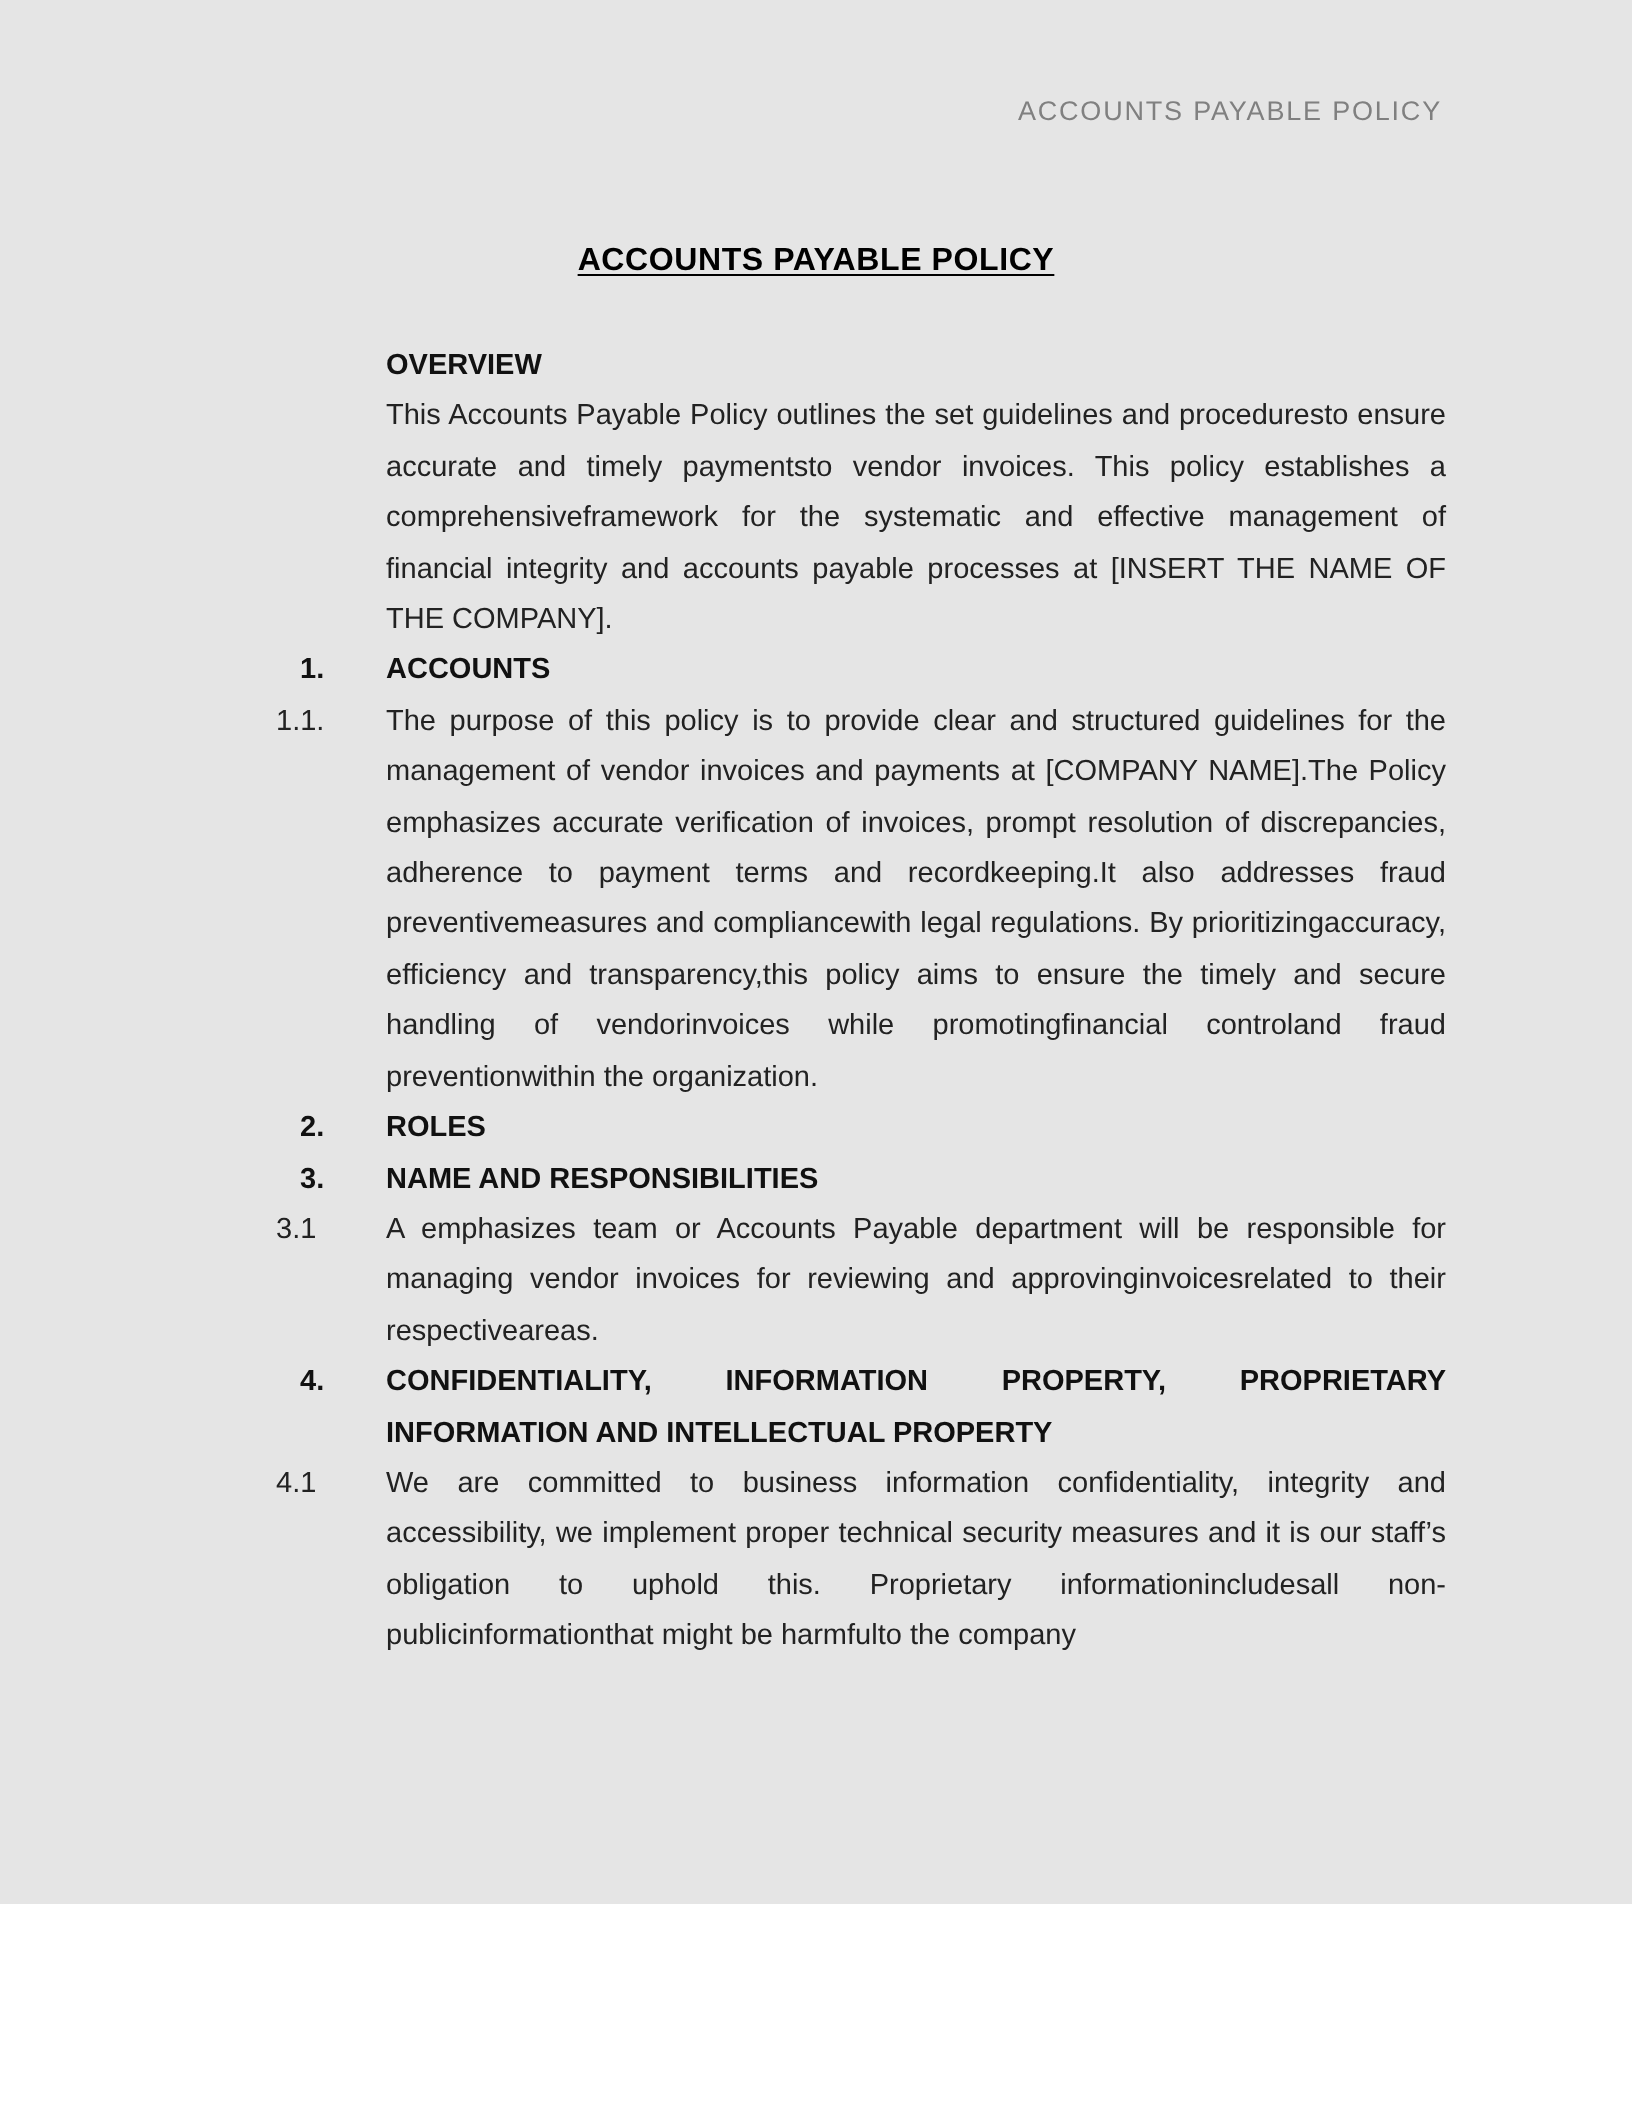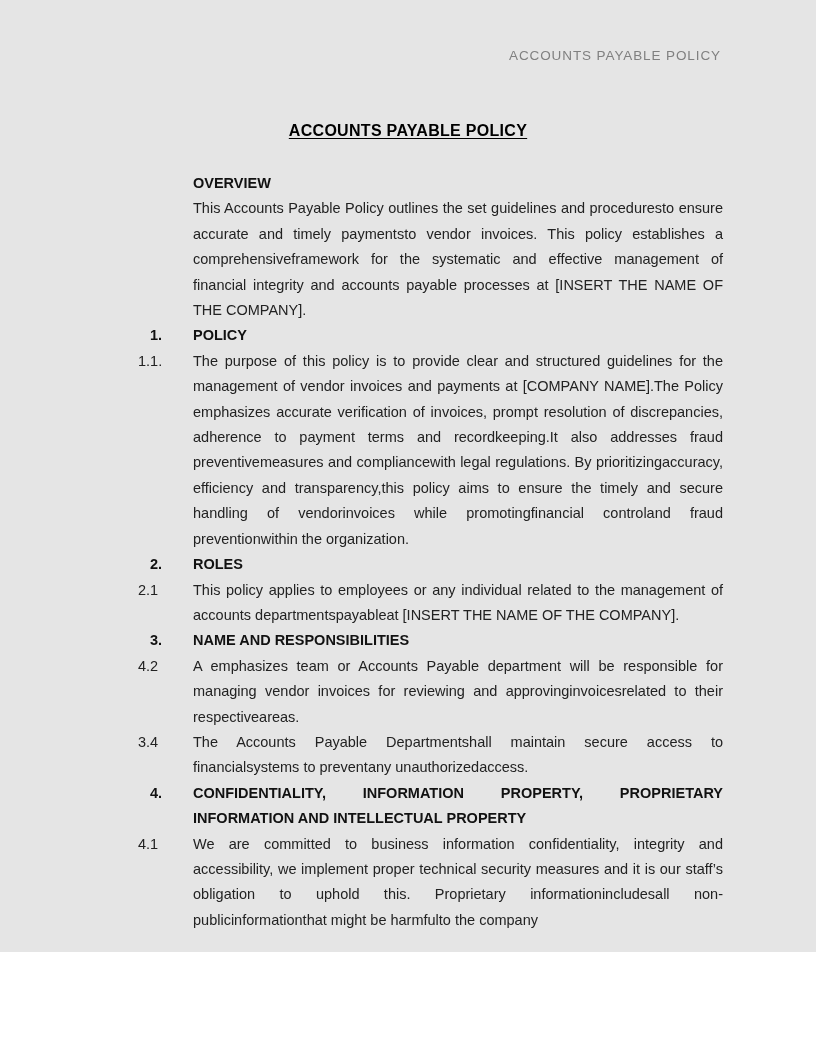--- a/index.html
+++ b/index.html
@@ -87,45 +87,37 @@
       <div class="row heading">
     <div class="num"></div>
     <div class="txt">OVERVIEW</div>
   </div>
       <div class="row">
     <div class="num"></div>
     <div class="txt">This Accounts Payable Policy outlines the set guidelines and proceduresto ensure accurate and timely paymentsto vendor invoices. This policy establishes a comprehensiveframework for the systematic and effective management of financial integrity and accounts payable processes at [INSERT THE NAME OF THE COMPANY].</div>
   </div>
       <div class="row heading">
     <div class="num">1.</div>
-    <div class="txt">POLICY</div>
+    <div class="txt">ACCOUNTS</div>
   </div>
       <div class="row">
     <div class="num">1.1.</div>
     <div class="txt">The purpose of this policy is to provide clear and structured guidelines for the management of vendor invoices and payments at [COMPANY NAME].The Policy emphasizes accurate verification of invoices, prompt resolution of discrepancies, adherence to payment terms and recordkeeping.It also addresses fraud preventivemeasures and compliancewith legal regulations. By prioritizingaccuracy, efficiency and transparency,this policy aims to ensure the timely and secure handling of vendorinvoices while promotingfinancial controland fraud preventionwithin the organization.</div>
   </div>
       <div class="row heading">
     <div class="num">2.</div>
     <div class="txt">ROLES</div>
   </div>
-      <div class="row">
-    <div class="num">2.1</div>
-    <div class="txt">This policy applies to employees or any individual related to the management of accounts departmentspayableat [INSERT THE NAME OF THE COMPANY].</div>
-  </div>
       <div class="row heading">
     <div class="num">3.</div>
     <div class="txt">NAME AND RESPONSIBILITIES</div>
   </div>
       <div class="row">
-    <div class="num">4.2</div>
+    <div class="num">3.1</div>
     <div class="txt">A emphasizes team or Accounts Payable department will be responsible for managing vendor invoices for reviewing and approvinginvoicesrelated to their respectiveareas.</div>
-  </div>
-      <div class="row">
-    <div class="num">3.4</div>
-    <div class="txt">The Accounts Payable Departmentshall maintain secure access to financialsystems to preventany unauthorizedaccess.</div>
   </div>
       <div class="row heading">
     <div class="num">4.</div>
     <div class="txt">CONFIDENTIALITY, INFORMATION PROPERTY, PROPRIETARY INFORMATION AND INTELLECTUAL PROPERTY</div>
   </div>
       <div class="row">
     <div class="num">4.1</div>
     <div class="txt">We are committed to business information confidentiality, integrity and accessibility, we implement proper technical security measures and it is our staff’s obligation to uphold this. Proprietary informationincludesall non-publicinformationthat might be harmfulto the company</div>
   </div>
     </div>

